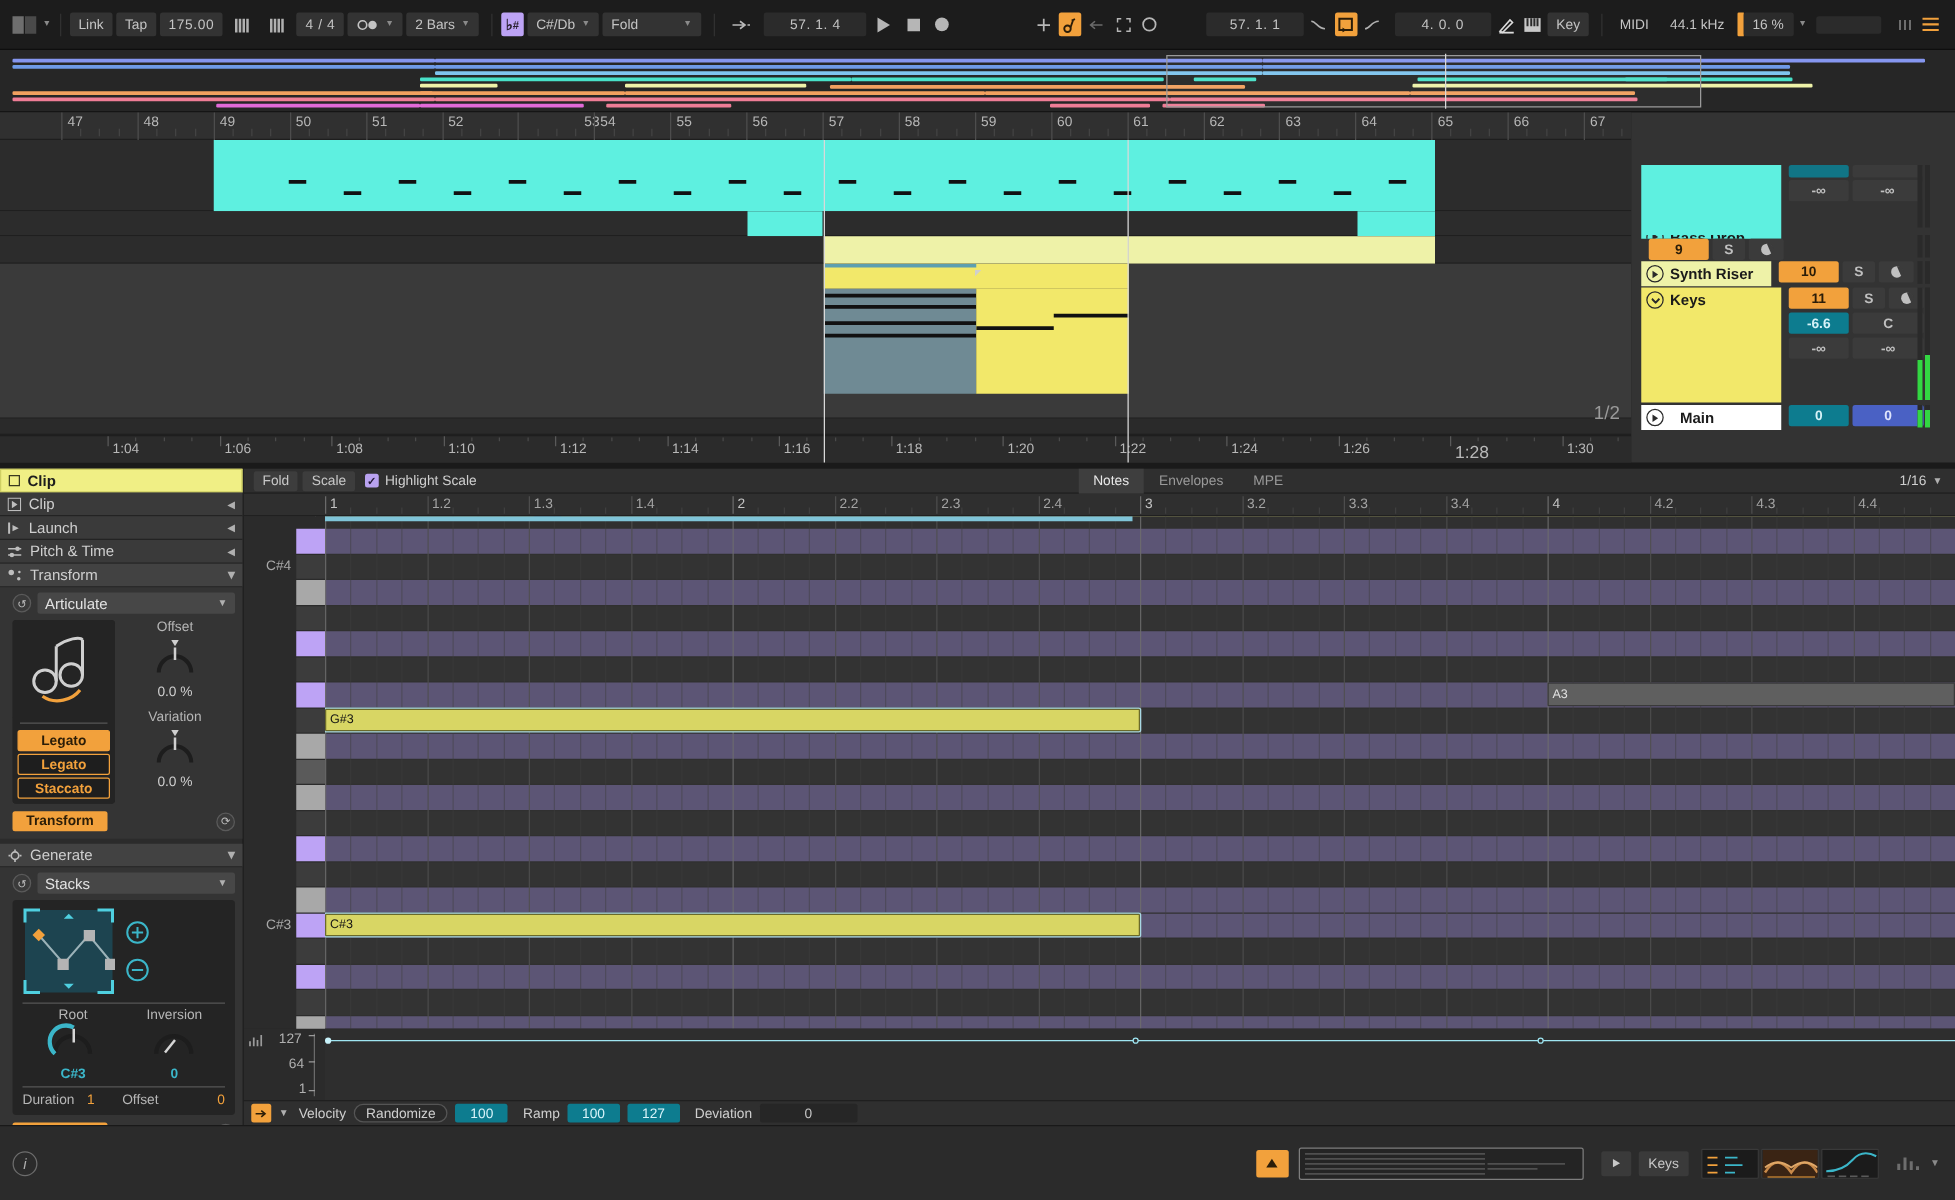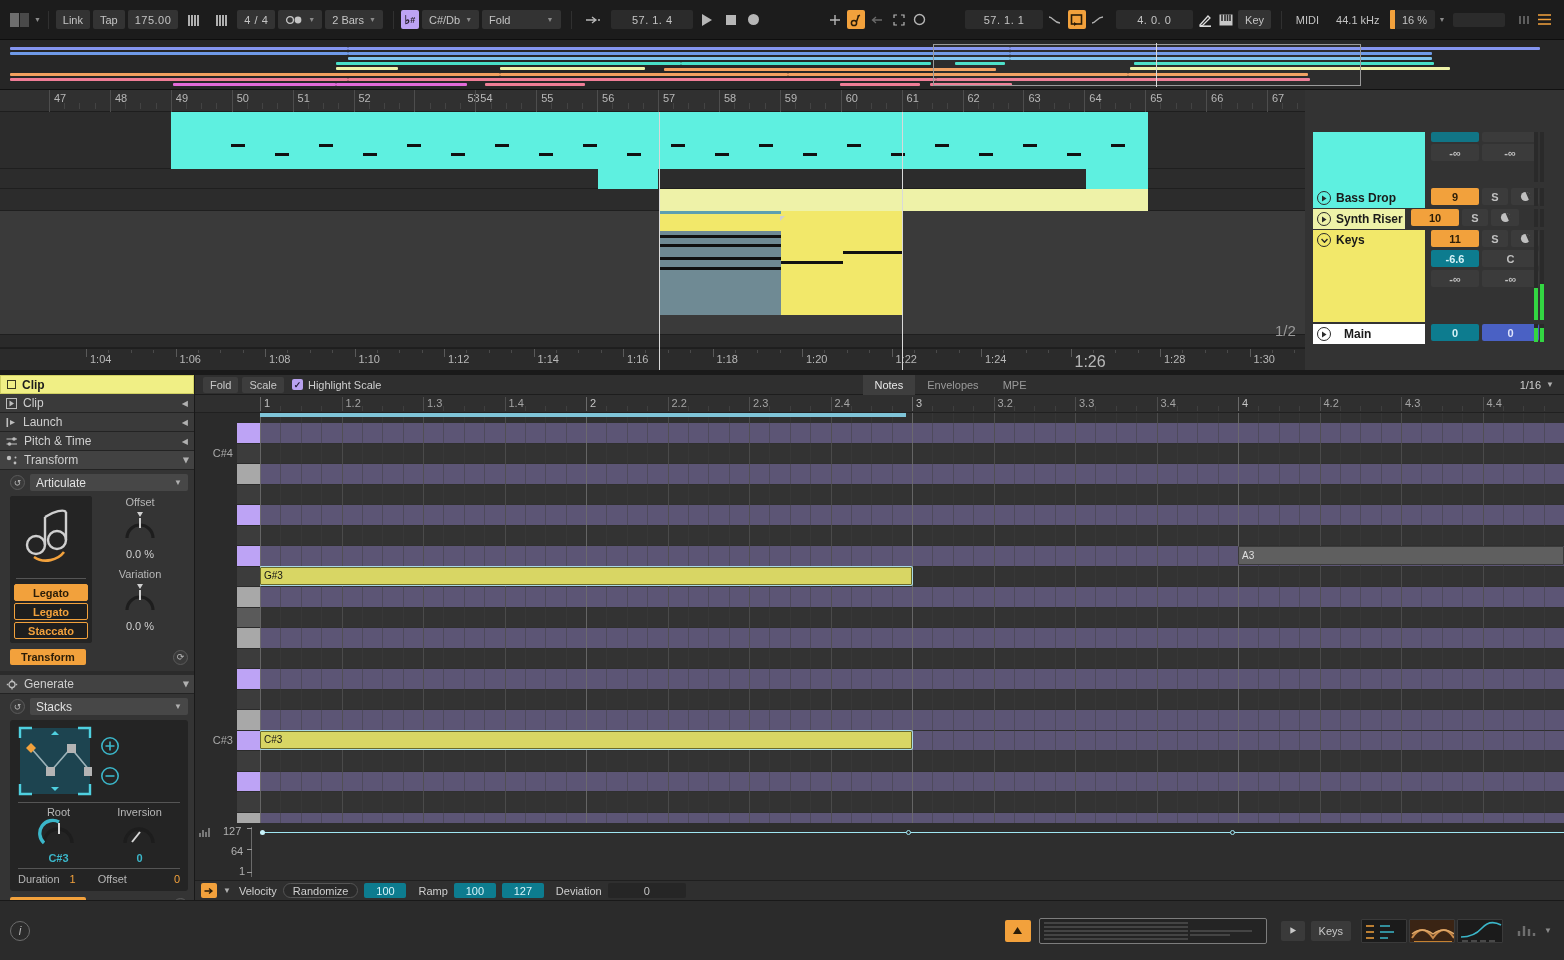--- a/index.html
+++ b/index.html
@@ -635,26 +635,26 @@
         <div class="rlab" style="left: 895.5px; top: 4px; font-size: 11px;">1:22</div>
         <div class="rtick" style="left: 913.875px; top: 1px; height: 3px; background: rgb(74, 74, 74);"></div>
         <div class="rtick" style="left: 936.25px; top: 1px; height: 3px; background: rgb(74, 74, 74);"></div>
         <div class="rtick" style="left: 958.625px; top: 1px; height: 3px; background: rgb(74, 74, 74);"></div>
         <div class="rtick" style="left: 981px; top: 0px; height: 8px; background: rgb(90, 90, 90);"></div>
         <div class="rlab" style="left: 985px; top: 4px; font-size: 11px;">1:24</div>
         <div class="rtick" style="left: 1003.38px; top: 1px; height: 3px; background: rgb(74, 74, 74);"></div>
         <div class="rtick" style="left: 1025.75px; top: 1px; height: 3px; background: rgb(74, 74, 74);"></div>
         <div class="rtick" style="left: 1048.12px; top: 1px; height: 3px; background: rgb(74, 74, 74);"></div>
         <div class="rtick" style="left: 1070.5px; top: 0px; height: 8px; background: rgb(90, 90, 90);"></div>
-        <div class="rlab" style="left: 1074.5px; top: 4px; font-size: 16px;">1:26</div>
+        <div class="rlab" style="left: 1074.5px; top: 4px; font-size: 11px;">1:26</div>
         <div class="rtick" style="left: 1092.88px; top: 1px; height: 3px; background: rgb(74, 74, 74);"></div>
         <div class="rtick" style="left: 1115.25px; top: 1px; height: 3px; background: rgb(74, 74, 74);"></div>
         <div class="rtick" style="left: 1137.62px; top: 1px; height: 3px; background: rgb(74, 74, 74);"></div>
         <div class="rtick" style="left: 1160px; top: 0px; height: 8px; background: rgb(90, 90, 90);"></div>
-        <div class="rlab" style="left: 1164px; top: 4px; font-size: 11px;">1:28</div>
+        <div class="rlab" style="left: 1164px; top: 4px; font-size: 14px;">1:28</div>
         <div class="rtick" style="left: 1182.38px; top: 1px; height: 3px; background: rgb(74, 74, 74);"></div>
         <div class="rtick" style="left: 1204.75px; top: 1px; height: 3px; background: rgb(74, 74, 74);"></div>
         <div class="rtick" style="left: 1227.12px; top: 1px; height: 3px; background: rgb(74, 74, 74);"></div>
         <div class="rtick" style="left: 1249.5px; top: 0px; height: 8px; background: rgb(90, 90, 90);"></div>
         <div class="rlab" style="left: 1253.5px; top: 4px; font-size: 11px;">1:30</div>
         <div class="rtick" style="left: 1271.88px; top: 1px; height: 3px; background: rgb(74, 74, 74);"></div>
         <div class="rtick" style="left: 1294.25px; top: 1px; height: 3px; background: rgb(74, 74, 74);"></div>
         <div class="rtick" style="left: 1316.62px; top: 1px; height: 3px; background: rgb(74, 74, 74);"></div>
       </div>
 
@@ -678,21 +678,21 @@
           <div class="pill dark" style="width:48px;">-∞</div>
           <div class="pill dark" style="width:56px;">-∞</div>
         </div>
       </div>
       <div style="position:absolute;right:12px;top:0;height:50px;display:flex;gap:2px;">
         <div class="meter" style="height:50px;"></div>
           <div class="meter" style="height:50px;"></div>
       </div>
     </div>
 
-    <div class="mxrow" style="top:98px;height:20px;">
+    <div class="mxrow" style="top:98px;height:20px;flex-direction:column;">
       <div class="mxname" style="width:112px;background:#5ef0e0;">
         <span class="mxplay">
           <svg width="6" height="7" viewBox="0 0 6 7">
               <path d="M1 0.5 L5.5 3.5 L1 6.5 Z" fill="#2a2a2a"></path>
             </svg>
         </span>
         <span>Bass Drop</span>
       </div>
       <div class="mxctl">
         <div class="pill orange" style="width:48px;">9</div>
@@ -704,21 +704,21 @@
             </svg>
         </div>
       </div>
       <div style="position:absolute;right:12px;top:0;height:18px;display:flex;gap:2px;">
         <div class="meter" style="height:18px;"></div>
           <div class="meter" style="height:18px;"></div>
       </div>
     </div>
 
     <div class="mxrow" style="top:119px;height:20px;">
-      <div class="mxname" style="width:92px;background:#eef2a8;">
+      <div class="mxname" style="width:104px;background:#eef2a8;">
         <span class="mxplay">
           <svg width="6" height="7" viewBox="0 0 6 7">
               <path d="M1 0.5 L5.5 3.5 L1 6.5 Z" fill="#2a2a2a"></path>
             </svg>
         </span>
         <span>Synth Riser</span>
       </div>
       <div class="mxctl">
         <div class="pill orange" style="width:48px;">10</div>
         <div class="pill dark" style="width:26px;">S</div>

